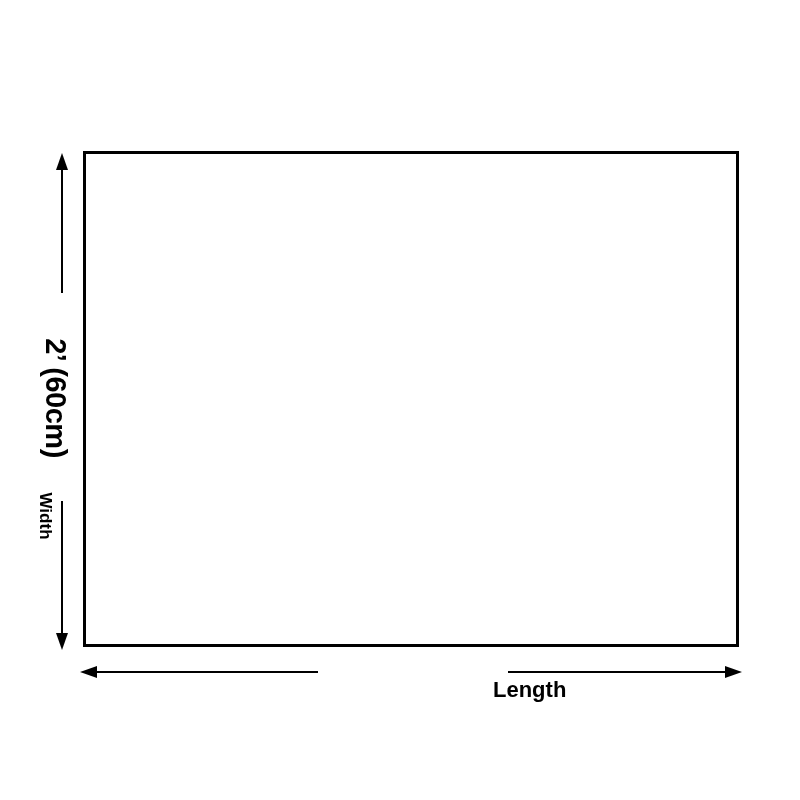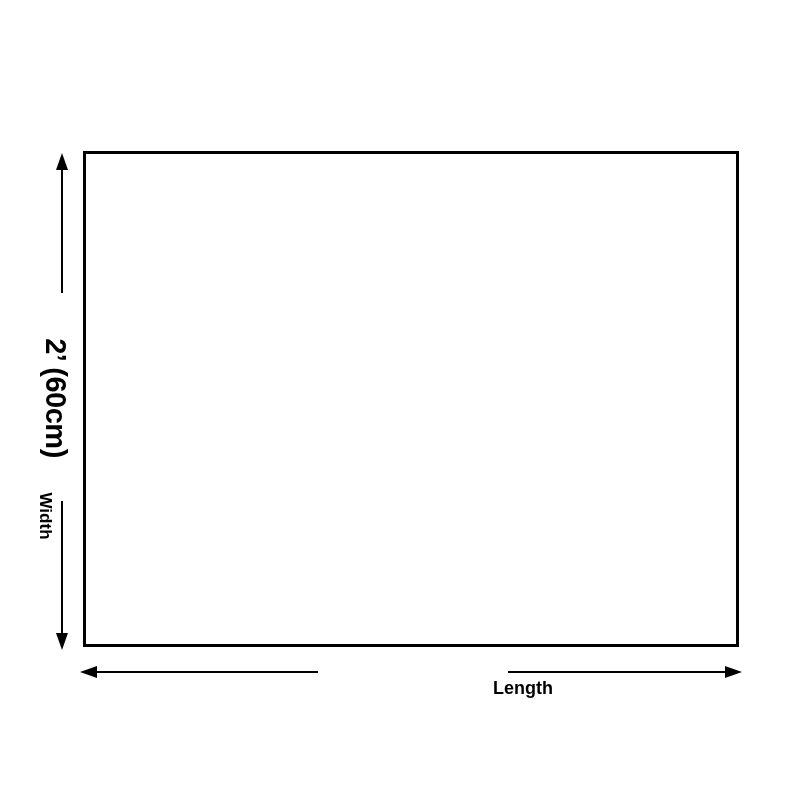--- a/index.html
+++ b/index.html
@@ -99,21 +99,21 @@
   .axis-label.vertical {
     left: 45px;
     top: 516px;
     transform: translate(-50%, -50%);
     writing-mode: vertical-rl;
     font-size: 17px;
   }
   .axis-label.horizontal {
     left: 493px;
     top: 679px;
-    font-size: 18px;
+    font-size: 22px;
     text-align: right;
   }
 </style>
 </head>
 <body>
 
 <div class="stage">
 
   <div class="product-rect"></div>
 

